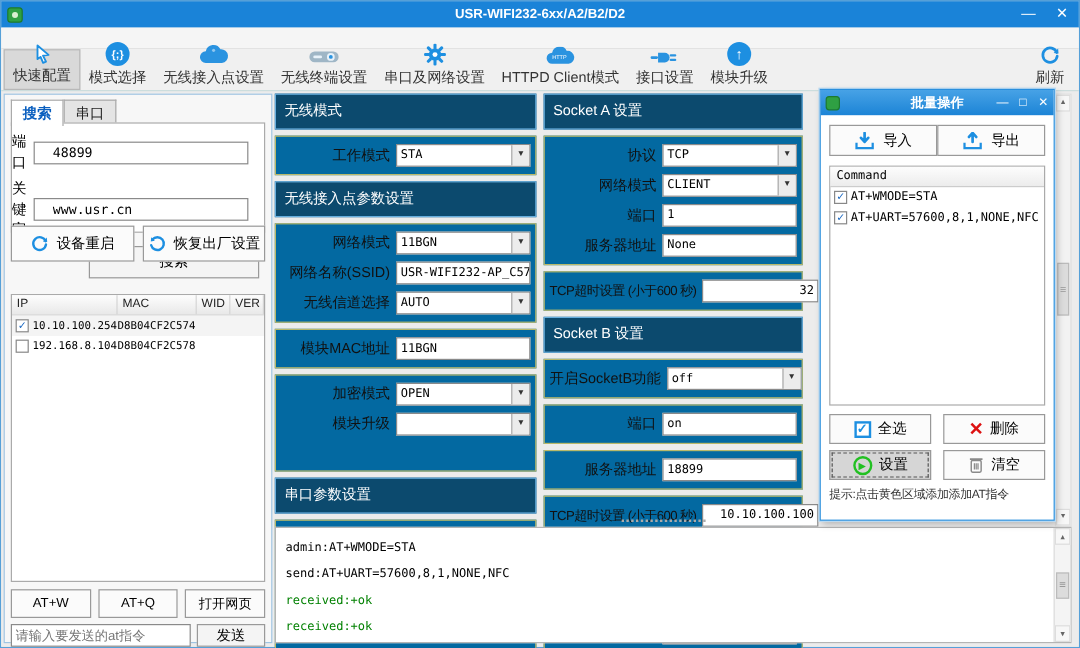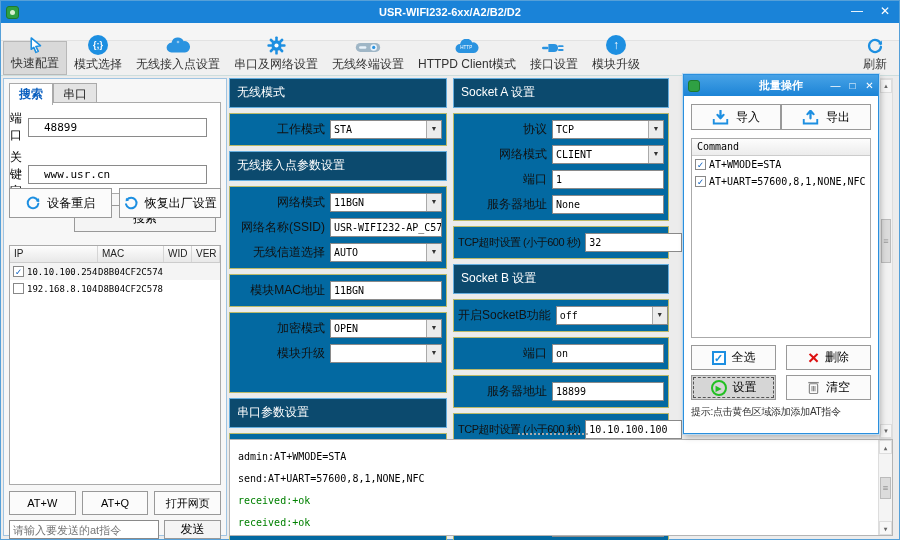--- a/index.html
+++ b/index.html
@@ -65,21 +65,21 @@
   .col1 { left:0; width:218px; }
   .col2 { left:224px; width:216px; }
   .bluehdr { background:#0c4a6e; border:1px solid #66aede; color:#fff; font-size:12px; padding:5px 7px 6px; }
   .ybox { background:#0369a1; border:1px solid #b9b96a; padding:3px 4px; }
   .frow { display:flex; align-items:center; height:25px; }
   .flabel { flex:1; text-align:right; padding-right:5px; font-size:12px; color:#111; white-space:nowrap; }
   .flabel.sm { font-size:11px; letter-spacing:-0.5px; }
   .ctl { width:112px; flex:none; display:flex; height:19px; border:1px solid #8a8a8a; background:#fff; }
   .ctl .v { flex:1; font:10px "DejaVu Sans Mono", monospace; line-height:17px; padding:0 3px; overflow:hidden; white-space:nowrap; }
   .ctl .arr { width:15px; background:#ececec; border-left:1px solid #aaa; text-align:center; font-size:7px; line-height:16px; color:#333; }
-  .ctl.narrow { width:97px; }
+  .ctl.narrow { width:97px;text-align:right; }
   .ybox.tail { padding-bottom:26px; }
 
   
   .vscroll { position:absolute; right:0; top:0; width:14px; height:361px; background:#f2f2f2; border:1px solid #ddd; }
   .sarrbtn { position:absolute; left:0; right:0; height:14px; background:#f7f7f7; border:1px solid #ddd; text-align:center; font-size:6px; line-height:13px; color:#666; }
   .sarrbtn.down { bottom:0; top:auto; }
   .sthumb { position:absolute; left:1px; right:1px; top:140px; height:44px; background:#dcdcdc; border:1px solid #bbb; }
   .sthumb::after { content:"≡"; display:block; text-align:center; color:#999; font-size:9px; line-height:42px; }
 
   .splitter { position:absolute; left:0; right:16px; top:352px; height:8px; }
@@ -154,20 +154,31 @@
       <span class="ticon">
         <svg width="26" height="18" viewBox="0 0 32 22">
             <path d="M8 19 a6 6 0 0 1 0-12 a8 8 0 0 1 15-2 a6.5 6.5 0 0 1 1.5 14 z" fill="#2a93e0"></path>
             <circle cx="16" cy="6" r="1.6" fill="#8fc6ef"></circle>
           </svg>
       </span>
       <span>无线接入点设置</span>
     </div>
     <div class="tbtn">
       <span class="ticon">
+        <svg width="26" height="16" viewBox="0 0 32 18">
+            <rect x="1" y="4" width="30" height="11" rx="5.5" fill="#9fb6c6"></rect>
+            <circle cx="23" cy="9.5" r="4" fill="#e8f2fa"></circle>
+            <circle cx="23" cy="9.5" r="2" fill="#2a93e0"></circle>
+            <rect x="5" y="8" width="9" height="3" rx="1.5" fill="#e8f2fa"></rect>
+          </svg>
+      </span>
+      <span>无线终端设置</span>
+    </div>
+    <div class="tbtn">
+      <span class="ticon">
         <svg width="19" height="19" viewBox="0 0 24 24">
             <g fill="#1d8fe1">
               <circle cx="12" cy="12" r="6.5"></circle>
               <g>
                 <rect x="10.4" y="0.5" width="3.2" height="6" rx="1.2"></rect>
                 <rect x="10.4" y="17.5" width="3.2" height="6" rx="1.2"></rect>
                 <rect x="10.4" y="0.5" width="3.2" height="6" rx="1.2" transform="rotate(90 12 12)"></rect>
                 <rect x="10.4" y="17.5" width="3.2" height="6" rx="1.2" transform="rotate(90 12 12)"></rect>
                 <rect x="10.4" y="0.5" width="3.2" height="6" rx="1.2" transform="rotate(45 12 12)"></rect>
                 <rect x="10.4" y="17.5" width="3.2" height="6" rx="1.2" transform="rotate(45 12 12)"></rect>
@@ -175,31 +186,20 @@
                 <rect x="10.4" y="17.5" width="3.2" height="6" rx="1.2" transform="rotate(-45 12 12)"></rect>
               </g>
               <circle cx="12" cy="12" r="2.6" fill="#fff"></circle>
             </g>
           </svg>
       </span>
       <span>串口及网络设置</span>
     </div>
     <div class="tbtn">
       <span class="ticon">
-        <svg width="26" height="16" viewBox="0 0 32 18">
-            <rect x="1" y="4" width="30" height="11" rx="5.5" fill="#9fb6c6"></rect>
-            <circle cx="23" cy="9.5" r="4" fill="#e8f2fa"></circle>
-            <circle cx="23" cy="9.5" r="2" fill="#2a93e0"></circle>
-            <rect x="5" y="8" width="9" height="3" rx="1.5" fill="#e8f2fa"></rect>
-          </svg>
-      </span>
-      <span>无线终端设置</span>
-    </div>
-    <div class="tbtn">
-      <span class="ticon">
         <svg width="26" height="16" viewBox="0 0 34 20">
             <path d="M8 18 a6 6 0 0 1 0-12 a8.5 8.5 0 0 1 16-2 a6 6 0 0 1 2 14 z" fill="#2a93e0"></path>
             <text x="16" y="13" font-size="6" fill="#fff" text-anchor="middle" font-family="Liberation Sans, sans-serif">HTTP</text>
           </svg>
       </span>
       <span>HTTPD Client模式</span>
     </div>
     <div class="tbtn">
       <span class="ticon">
         <svg width="24" height="14" viewBox="0 0 30 16">

